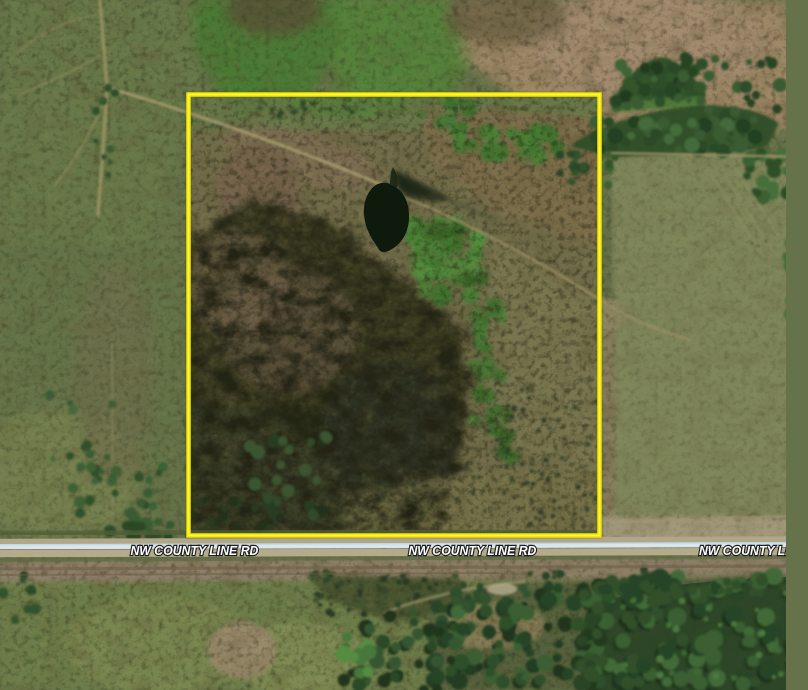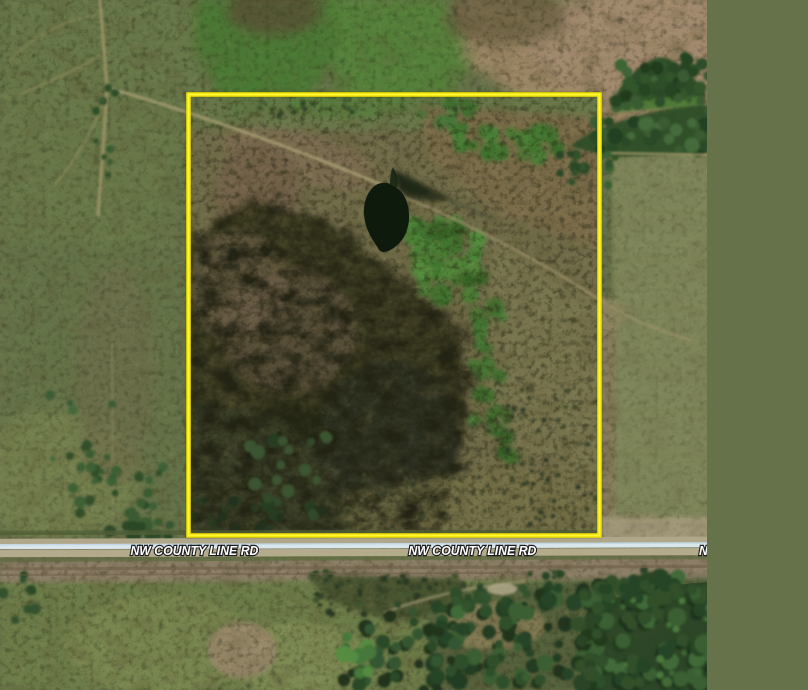--- a/index.html
+++ b/index.html
@@ -1,14 +1,14 @@
 <!DOCTYPE html>
 <html><head><meta charset="utf-8"><style>
 html,body{margin:0;padding:0;background:#66734a;}
-.map{position:relative;width:707px;height:690px;overflow:hidden;font-family:"Liberation Sans",sans-serif;}
+.map{position:relative;width:786px;height:690px;overflow:hidden;font-family:"Liberation Sans",sans-serif;}
 </style></head><body>
 <div class="map">
 <svg width="808" height="690" viewBox="0 0 808 690" xmlns="http://www.w3.org/2000/svg">
 <defs>
 <filter id="b2" x="-20%" y="-20%" width="140%" height="140%">
           <feGaussianBlur stdDeviation="2"></feGaussianBlur>
         </filter>
 <filter id="b3" x="-30%" y="-30%" width="160%" height="160%">
           <feGaussianBlur stdDeviation="3"></feGaussianBlur>
         </filter>

